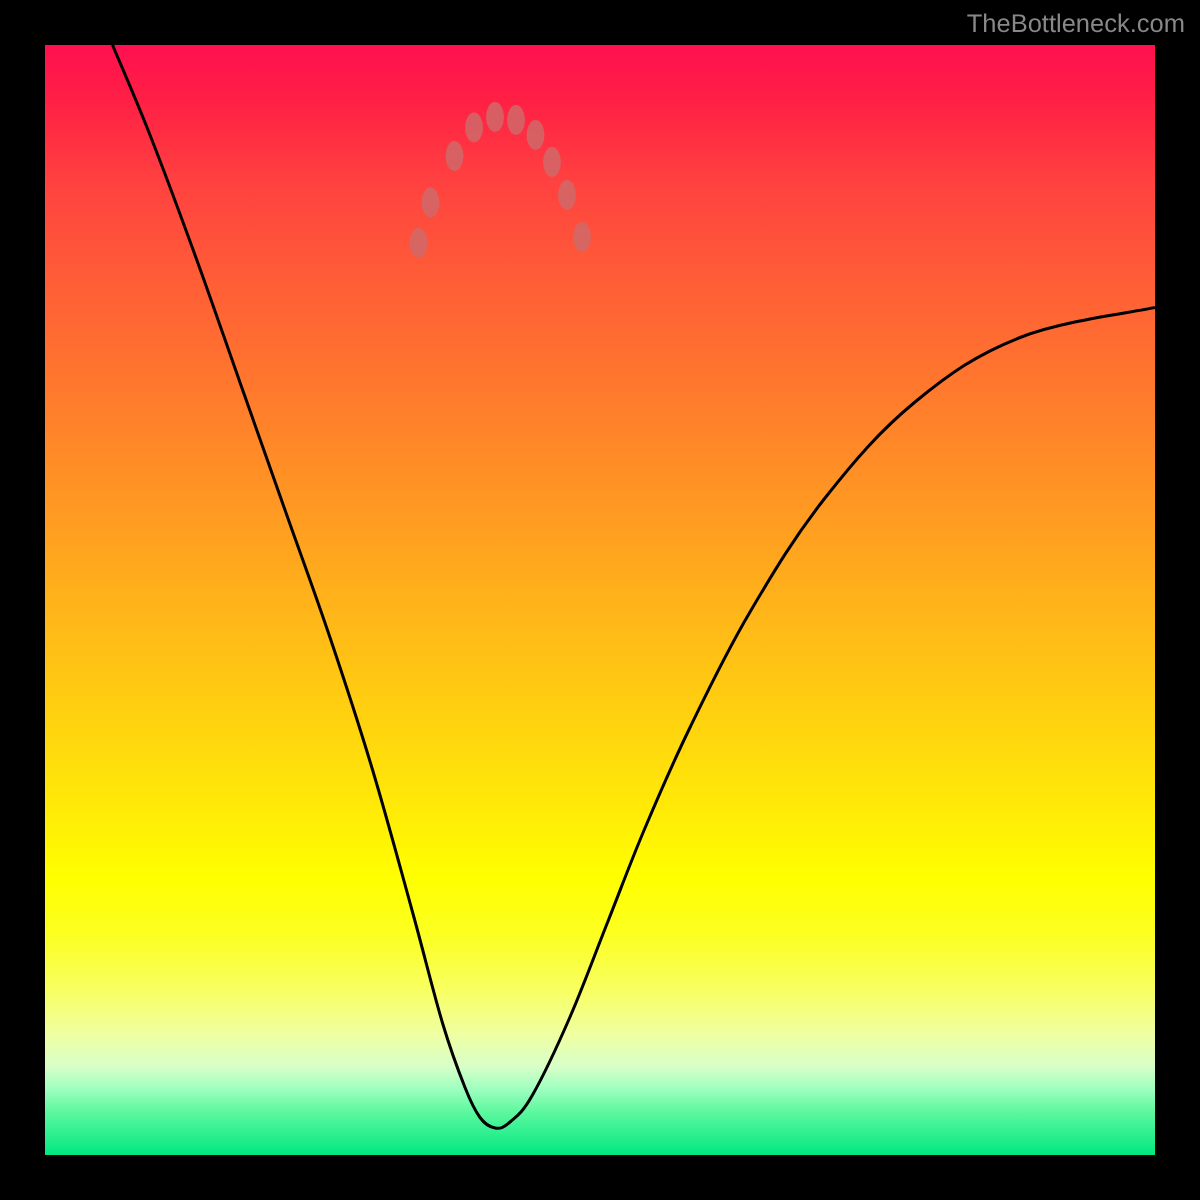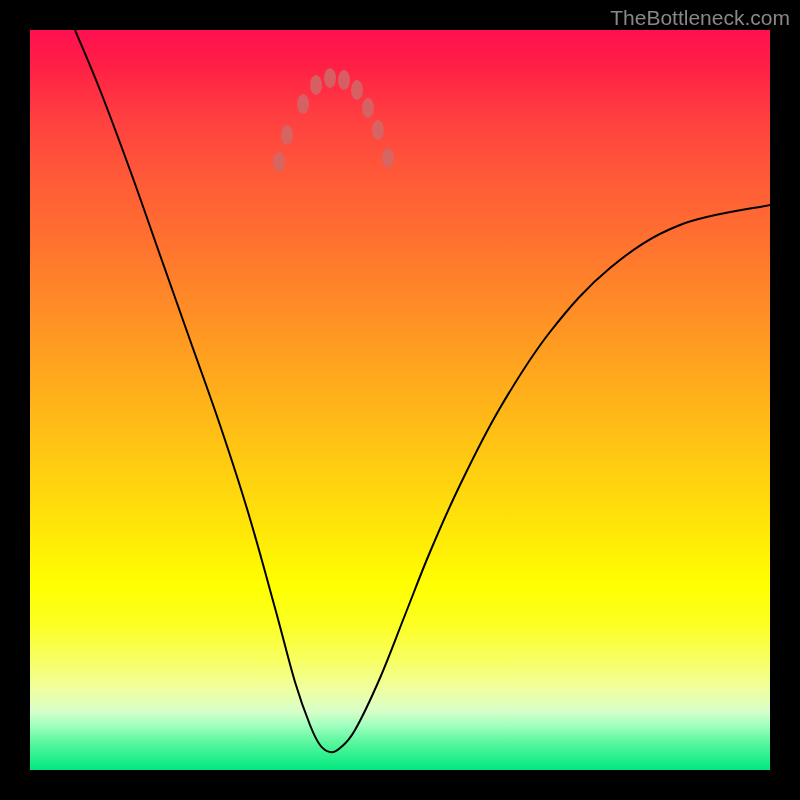--- a/index.html
+++ b/index.html
@@ -12,21 +12,21 @@
       height: 800px;
       background: #000;
       position: relative;
       font-family: Arial, sans-serif;
     }
     .watermark {
       position: absolute;
       top: 6px;
       right: 10px;
       color: #888;
-      font-size: 21px;
+      font-size: 17px;
       z-index: 10;
     }
     .chart-area {
       position: absolute;
       top: 30px;
       left: 30px;
       width: 740px;
       height: 740px;
       background: linear-gradient(to bottom,
         #ff1050 0%,

